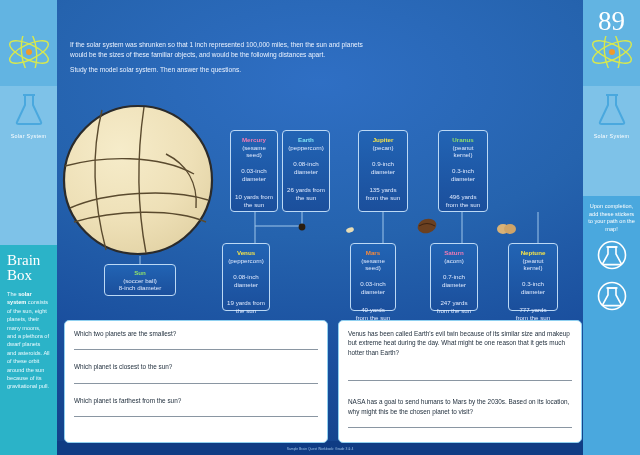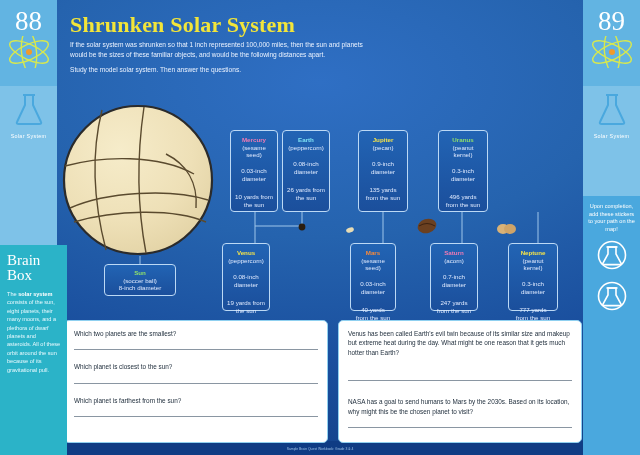--- a/index.html
+++ b/index.html
@@ -36,21 +36,21 @@
   }
   .atom-wrap { position: absolute; top: 36px; left: 0; right: 0; text-align: center; }
   .flask-wrap { position: absolute; top: 92px; left: 0; right: 0; text-align: center; }
   .rail-cap {
     position: absolute; top: 133px; left: 0; right: 0;
     text-align: center; font-size: 5.4px; color: #ffffff; letter-spacing: .3px;
   }
 
   
   .brainbox {
-    position: absolute; left: 0; top: 245px; width: 67px; bottom: 0;
+    position: absolute; left: 0; top: 245px; width: 57px; bottom: 0;
     background: #2bb3c8;
     padding: 8px 6px 6px 7px;
   }
   .brainbox h2 {
     font-family: "Liberation Serif", serif;
     font-size: 15px; line-height: 15px; color: #fff; font-weight: normal;
     margin-bottom: 7px;
   }
   .brainbox p { font-size: 5.6px; line-height: 8.4px; color: #eafaff; }
   .brainbox b { font-weight: bold; color: #ffffff; }
@@ -178,21 +178,20 @@
     <path d="M3 10 Q11 5 19 10" stroke="#3d2211" stroke-width="1" fill="none"></path>
   </svg>
   <svg class="obj-ico" style="left:496px; top:222px;" width="20" height="14">
     <ellipse cx="7" cy="7" rx="6" ry="5" fill="#d9b277"></ellipse>
     <ellipse cx="14" cy="7" rx="6" ry="5" fill="#cfa468"></ellipse>
   </svg>
   <svg class="obj-ico" style="left:345px; top:226px;" width="10" height="8">
     <ellipse cx="5" cy="4" rx="4" ry="2.4" fill="#e8dcb4" transform="rotate(-20 5 4)"></ellipse>
   </svg>
 
-  <div class="title">Shrunken Solar System</div>
   <div class="intro">
     <div>If the solar system was shrunken so that 1 inch represented 100,000 miles, then the sun and planets would be the sizes of these familiar objects, and would be the following distances apart.</div>
     <div class="p2">Study the model solar system. Then answer the questions.</div>
   </div>
 
   <div class="card sun-card" style="left:104px; top:264px; width:72px;">
     <div class="nm">Sun</div>
     <div class="obj">(soccer ball)</div>
     <div class="dia2">8-inch diameter</div>
   </div>
@@ -267,21 +266,20 @@
     <div class="rule tall"></div>
     <div class="q">NASA has a goal to send humans to Mars by the 2030s. Based on its location, why might this be the chosen planet to visit?</div>
     <div class="rule"></div>
   </div>
 
   <div class="footer-band"></div>
   <div class="footer">Sample Brain Quest Workbook: Grade 3 &amp; 4</div>
 
   <div class="rail left">
     <div class="rail-top"></div>
-    <div class="rail-num">88</div>
 
     <div class="atom-wrap">
       <svg width="48" height="32" viewBox="0 0 48 32">
         <ellipse cx="24" cy="16" rx="21" ry="7.5" fill="none" stroke="#d7e84f" stroke-width="1.4" transform="rotate(25 24 16)"></ellipse>
         <ellipse cx="24" cy="16" rx="21" ry="7.5" fill="none" stroke="#d7e84f" stroke-width="1.4" transform="rotate(-25 24 16)"></ellipse>
         <ellipse cx="24" cy="16" rx="21" ry="7.5" fill="none" stroke="#d7e84f" stroke-width="1.4" transform="rotate(85 24 16)"></ellipse>
         <circle cx="24" cy="16" r="3" fill="#f09a2b"></circle>
       </svg>
     </div>
 

